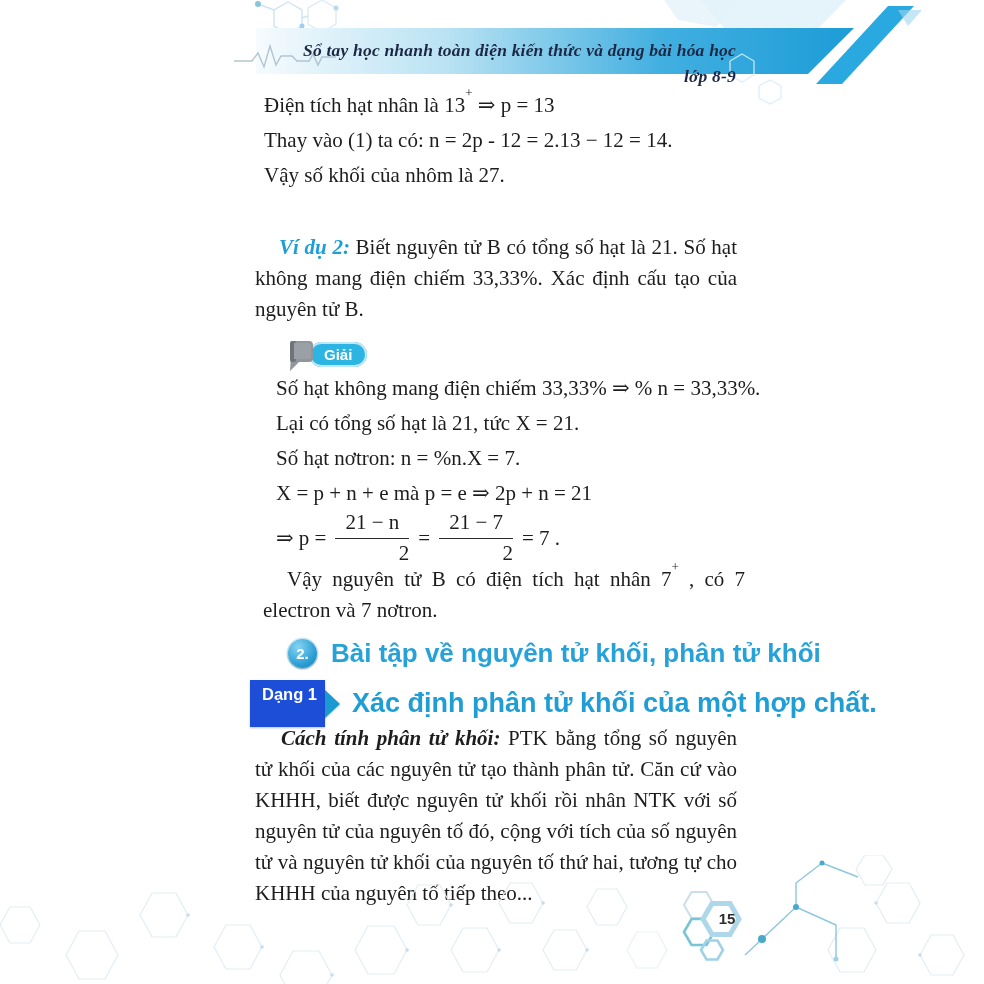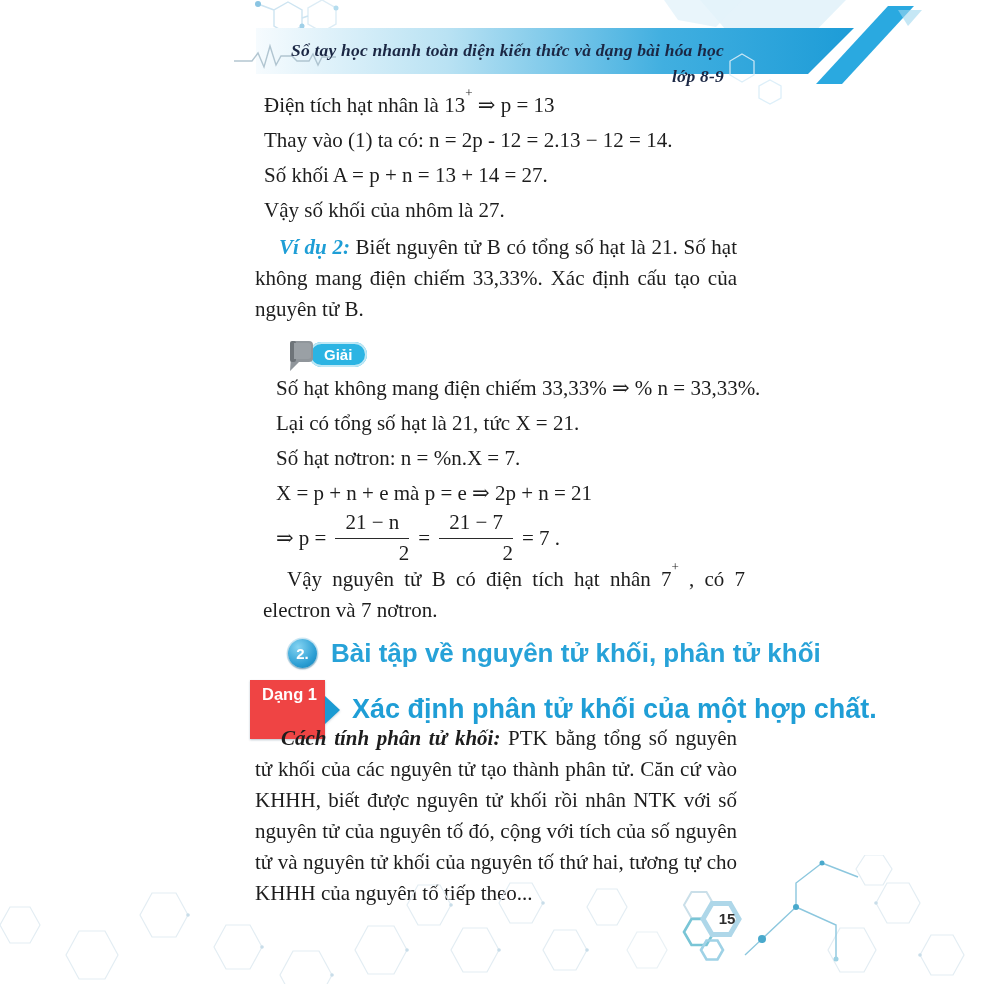--- a/index.html
+++ b/index.html
@@ -5,21 +5,21 @@
   html,body{margin:0;padding:0;background:#ffffff;}
   .page{
     position:relative;width:984px;height:984px;background:#ffffff;overflow:hidden;
     font-family:"Liberation Serif","DejaVu Serif",serif;color:#1d1d1d;
   }
   svg{display:block;}
   .abs{position:absolute;}
 
   
   .band-title{
-    position:absolute;left:288px;top:37px;width:436px;height:26px;
+    position:absolute;left:300px;top:37px;width:436px;height:26px;
     text-align:right;font-style:italic;font-weight:bold;font-size:17.5px;
     color:#1b2744;letter-spacing:.2px;line-height:26px;
   }
 
   
   .sol-line{font-size:21px;line-height:35px;white-space:nowrap;}
   .para{font-size:21px;line-height:31px;text-align:justify;width:482px;}
   .indent{text-indent:24px;}
   sup.plus{font-size:13px;line-height:0;position:relative;top:-7px;}
 
@@ -53,22 +53,22 @@
     font-family:"Liberation Sans","DejaVu Sans",sans-serif;font-weight:bold;font-size:15px;
   }
   .sec-title{
     margin-left:14px;color:#27a2d8;
     font-family:"Liberation Sans","DejaVu Sans",sans-serif;font-weight:bold;font-size:26px;
   }
 
   
   .dang-row{position:absolute;left:250px;top:680px;display:flex;align-items:center;}
   .dang-badge{
-    position:relative;background:#ef4444;color:#fff;height:47px;line-height:29px;
-    padding:0 8px 12px 12px;font-family:"Liberation Sans","DejaVu Sans",sans-serif;
+    position:relative;background:#1d4ed8;color:#fff;height:47px;line-height:29px;
+    padding:0 8px 0 12px;font-family:"Liberation Sans","DejaVu Sans",sans-serif;
     font-weight:bold;font-size:16.5px;
     box-shadow:0 1px 2px rgba(20,60,90,.3);
   }
   .dang-arrow{
     width:0;height:0;border-top:14.5px solid transparent;border-bottom:14.5px solid transparent;
     border-left:15px solid #1b9ad2;filter:drop-shadow(0 1px 1px rgba(20,60,90,.25));
   }
   .dang-title{
     margin-left:12px;color:#1f9ed6;
     font-family:"Liberation Sans","DejaVu Sans",sans-serif;font-weight:bold;font-size:27px;
@@ -124,21 +124,20 @@
       <polygon points="742,54 754,61 754,75 742,82 730,75 730,61"></polygon>
       <polygon points="770,80 781,86 781,98 770,104 759,98 759,86"></polygon>
     </g>
   </svg>
 
   <div class="band-title">Sổ tay học nhanh toàn diện kiến thức và dạng bài hóa học lớp 8-9</div>
 
   <div class="abs" style="left:264px;top:88px;">
     <div class="sol-line"><span>Điện tích hạt nhân là 13</span><sup class="plus">+</sup><span> ⇒  p = 13</span></div>
     <div class="sol-line">Thay vào (1) ta có:  n = 2p - 12 = 2.13 − 12 = 14.</div>
-    <div class="sol-line">Số khối A = p + n = 13 + 14 = 27.</div>
     <div class="sol-line">Vậy số khối của nhôm là 27.</div>
   </div>
 
   <p class="abs para indent" style="left:255px;top:232px;margin:0;"><span class="blue-ital">Ví dụ 2:</span><span> Biết nguyên tử B có tổng số hạt là 21. Số hạt không mang điện chiếm 33,33%. Xác định cấu tạo của nguyên tử B.</span></p>
 
   <div class="giai-wrap">
     <span class="giai-pill">Giải</span>
     <svg class="giai-icon" width="36" height="40" viewBox="0 0 36 40">
       <path d="M9,3 h17 q4,0 4,4 v13 q0,4 -4,4 H16 l-9,9 z" fill="#90969b"></path>
       <rect x="7" y="3" width="6" height="21" rx="2" fill="#6e7479"></rect>

